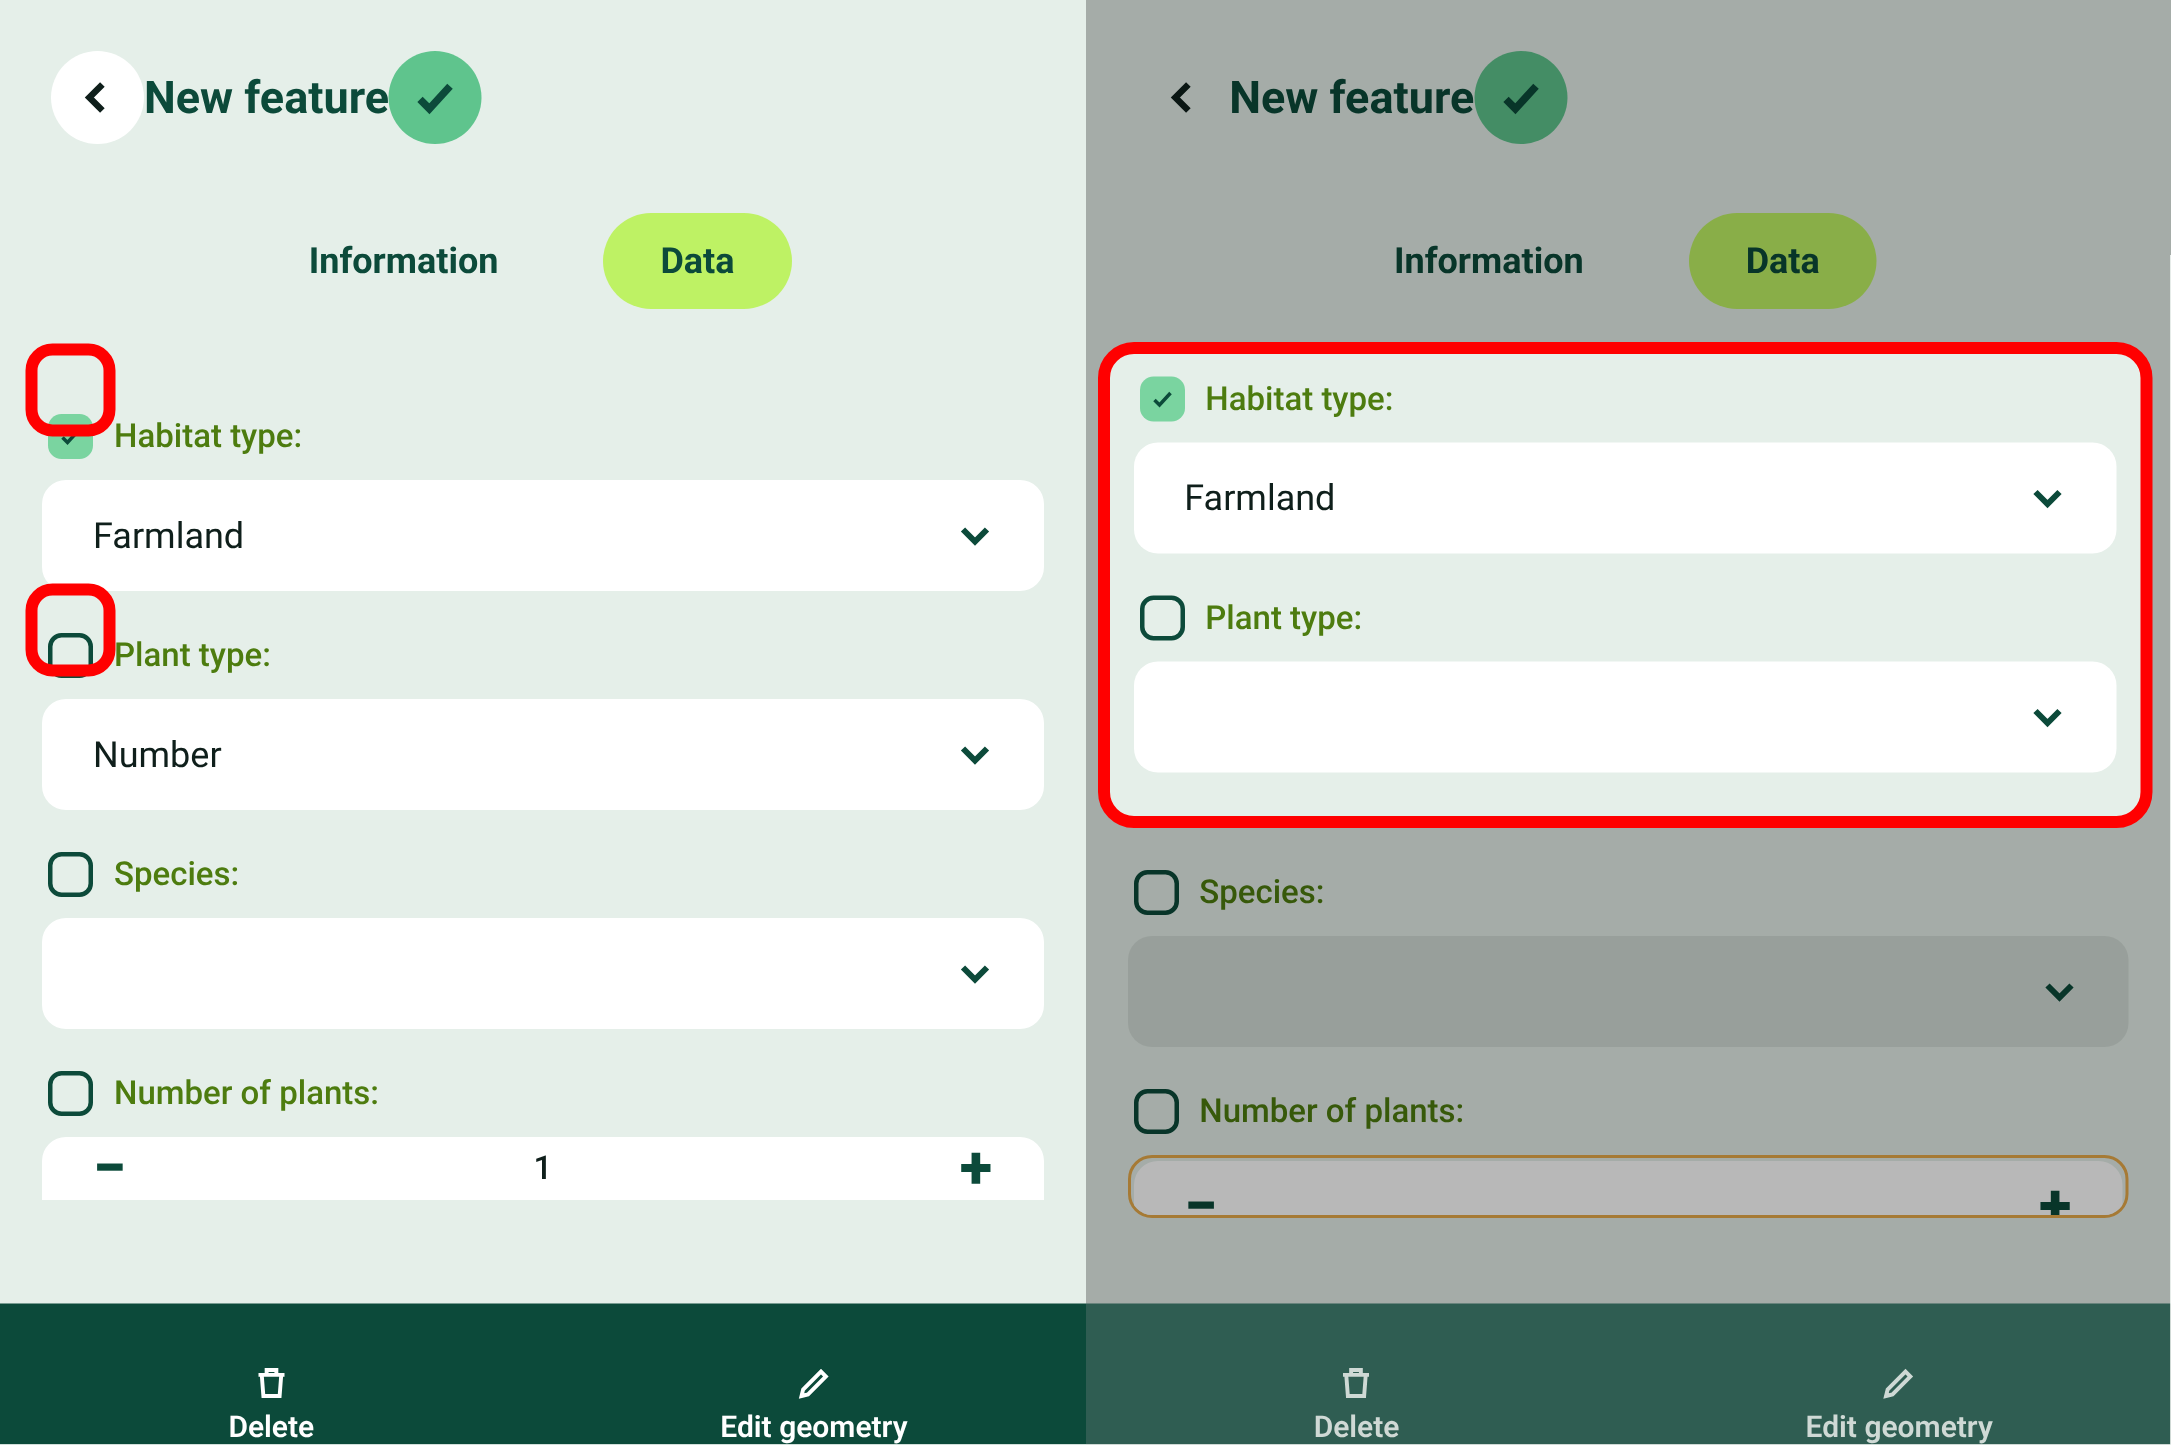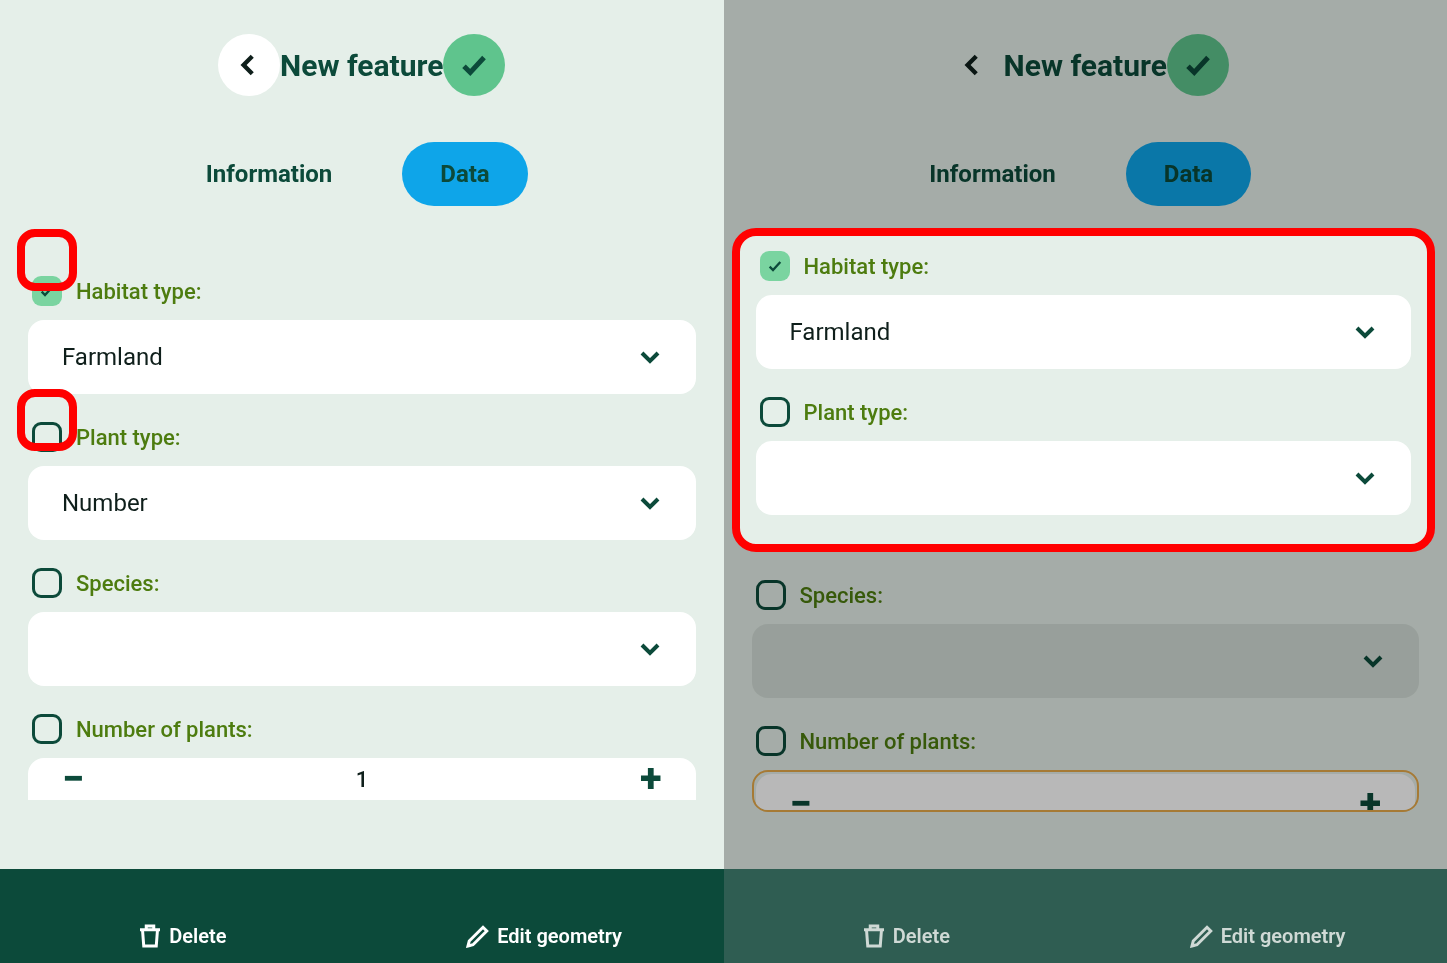--- a/index.html
+++ b/index.html
@@ -11,21 +11,21 @@
     height: 100%;
     position: relative;
     background: #e5efe9;
     overflow: hidden;
   }
 
   
   .header {
     display: flex;
     align-items: center;
-    justify-content: center;
+    justify-content: flex-start;
     padding: 34px 34px 0 34px;
   }
   .back-btn {
     width: 62px; height: 62px;
     border-radius: 50%;
     background: #ffffff;
     display: flex; align-items: center; justify-content: center;
     cursor: pointer;
   }
   .back-btn svg { width: 26px; height: 26px; stroke: #0f1f1b; stroke-width: 4; fill: none; }
@@ -52,21 +52,21 @@
     align-items: center;
   }
   .tab {
     font-size: 24px;
     font-weight: 700;
     color: #0c4a3a;
     padding: 0 10px;
     cursor: pointer;
   }
   .tab-active {
-    background: #0ea5e9;
+    background: #bef264;
     border-radius: 40px;
     padding: 18px 38px;
   }
 
   
   .form {
     padding: 30px 28px 0 28px;
     margin-top: 40px;
   }
   .field-row {
@@ -124,21 +124,21 @@
   .bottombar {
     position: absolute;
     left: 0; right: 0; bottom: 0;
     height: 94px;
     background: #0c4a3a;
     display: flex;
   }
   .bb-item {
     flex: 1;
     display: flex;
-    flex-direction: row;
+    flex-direction: column;
     align-items: center;
     justify-content: center;
     gap: 4px;
     cursor: pointer;
     color: #ffffff;
     font-size: 20px;
     font-weight: 600;
     margin-top: 40px;
   }
   .bb-item svg { width: 30px; height: 30px; stroke: #ffffff; stroke-width: 2.4; fill: none; }

